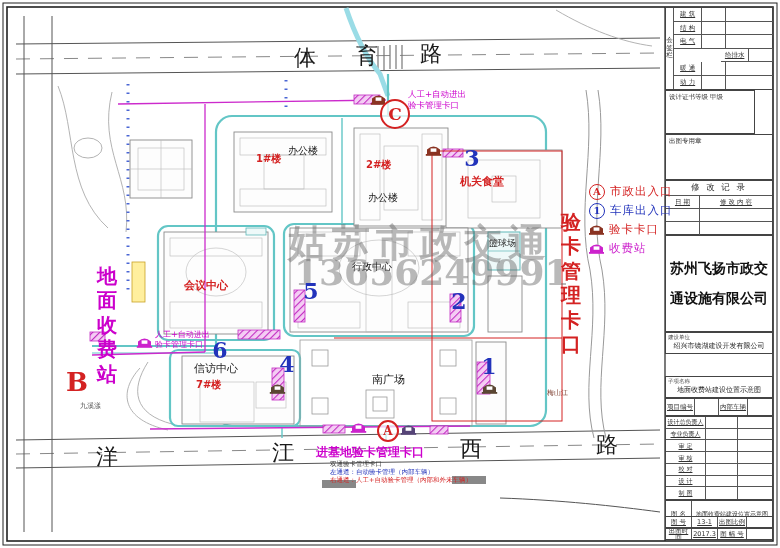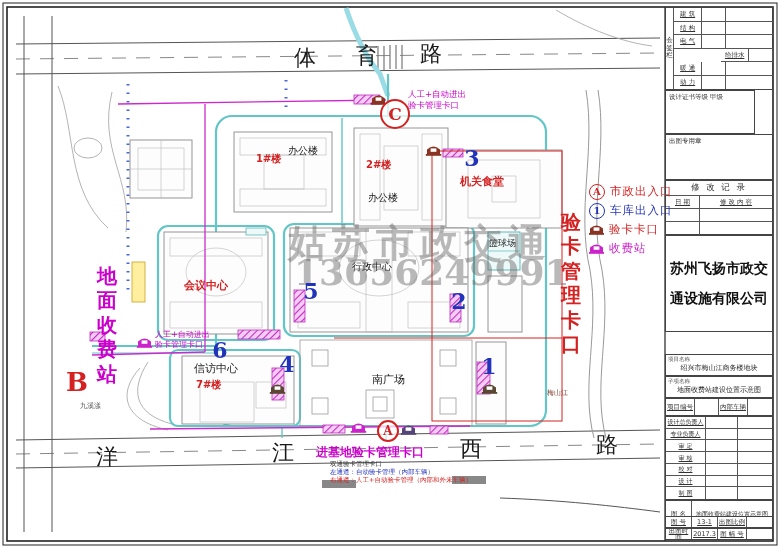--- a/index.html
+++ b/index.html
@@ -326,23 +326,23 @@
       <div class="cell" style="flex:1;border-bottom:none;"></div>
     </div>
   </div>
 
   <div class="tb" style="left:665px;top:235px;width:108px;height:97px;display:flex;flex-direction:column;
               align-items:center;justify-content:center;gap:12px;">
     <div style="font-size:14px;font-weight:bold;font-family:'DejaVu Serif','Liberation Serif',serif;color:#111;">苏州飞扬市政交</div>
     <div style="font-size:14px;font-weight:bold;font-family:'DejaVu Serif','Liberation Serif',serif;color:#111;">通设施有限公司</div>
   </div>
 
-  <div class="tb" style="left:665px;top:354px;width:108px;height:22px;">
-    <div style="font-size:5.5px;color:#555;padding:1px 2px 0;">项目名称</div>
-    <div style="font-size:7px;color:#222;text-align:center;">绍兴市梅山江商务楼地块</div>
+  <div class="tb" style="left:665px;top:332px;width:108px;height:22px;">
+    <div style="font-size:5.5px;color:#555;padding:1px 2px 0;">建设单位</div>
+    <div style="font-size:7px;color:#222;text-align:center;">绍兴市镜湖建设开发有限公司</div>
   </div>
   <div class="tb" style="left:665px;top:376px;width:108px;height:22px;">
     <div style="font-size:5.5px;color:#555;padding:1px 2px 0;">子项名称</div>
     <div style="font-size:7px;color:#222;text-align:center;">地面收费站建设位置示意图</div>
   </div>
 
   <div class="tb cellrow" style="left:665px;top:398px;width:108px;height:18px;">
     <div class="cell" style="width:29px;border-bottom:none;">项目编号</div>
     <div class="cell" style="width:24px;border-bottom:none;"></div>
     <div class="cell" style="width:29px;border-bottom:none;">内部车辆</div>

